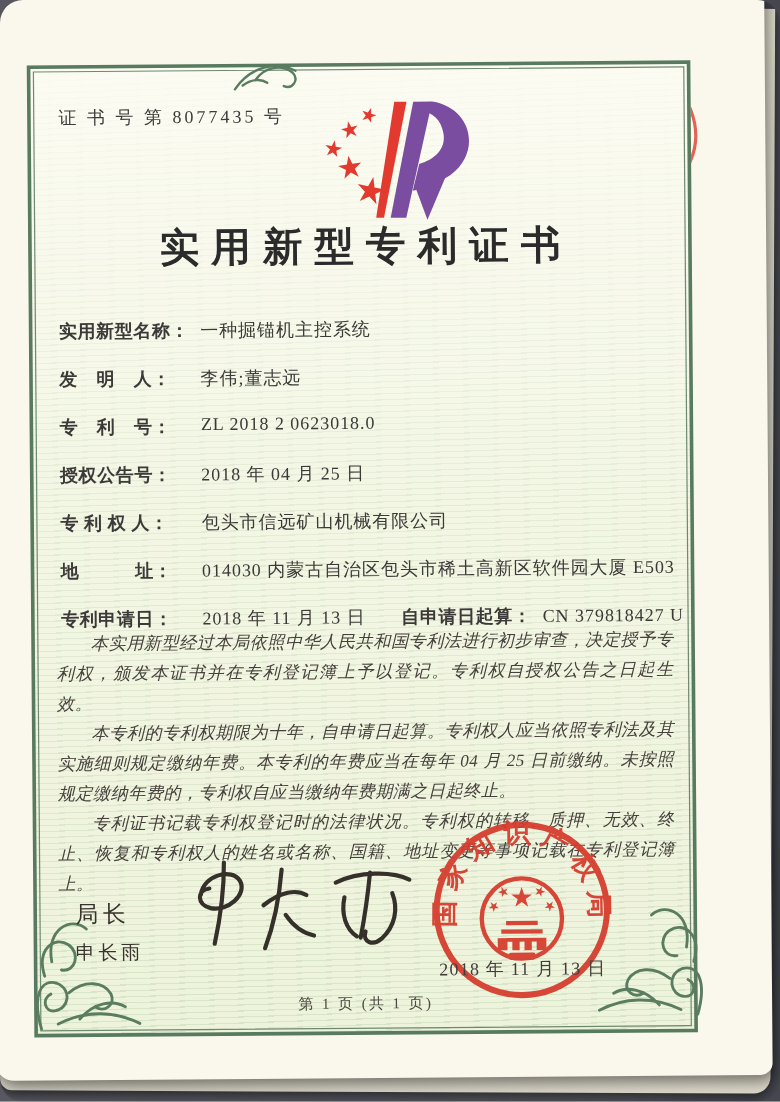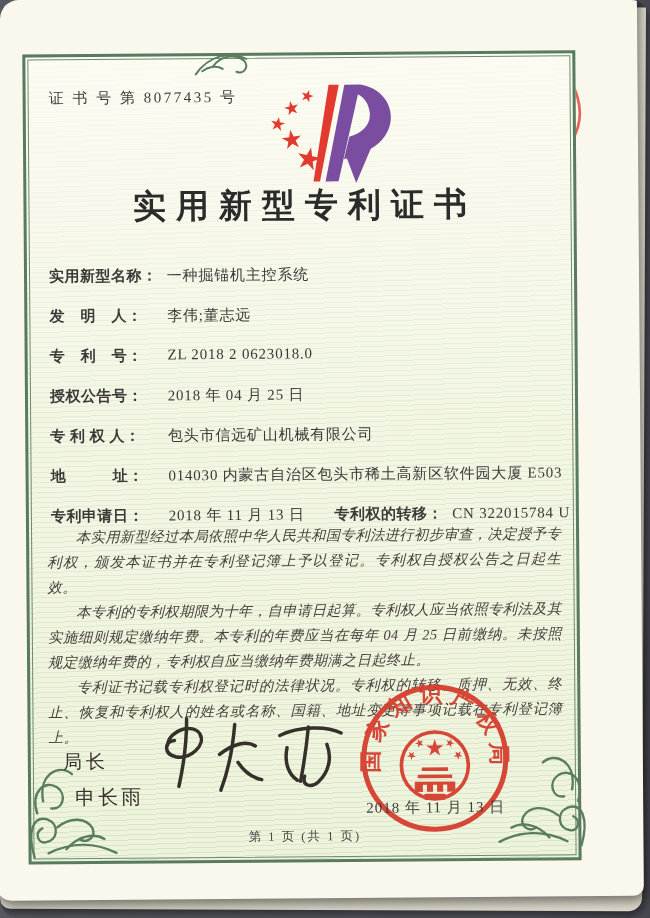--- a/index.html
+++ b/index.html
@@ -51,21 +51,21 @@
   .flabel{display:inline-block;width:114px;letter-spacing:.5px;vertical-align:top;font-weight:bold;}
   .fvalue{letter-spacing:.8px;}
   .pair2{margin-left:26px;}
   .body-text{
     position:absolute;left:18px;top:468px;right:15px;
     font-size:14.3px;line-height:25px;color:#46413c;
     font-style:italic;letter-spacing:.4px;text-align:justify;
   }
   .body-text p{margin:0;text-indent:2em;}
   .issuer-title{position:absolute;left:32px;top:692px;font-size:19px;letter-spacing:4px;color:#38332e;}
-  .issuer-name{position:absolute;left:32px;top:727px;font-size:20px;letter-spacing:3px;color:#38332e;margin-left:12px;}
+  .issuer-name{position:absolute;left:32px;top:727px;font-size:16px;letter-spacing:3px;color:#38332e;}
   .sig{position:absolute;left:108px;top:656px;width:225px;height:98px;}
   .seal{position:absolute;left:328px;top:628px;width:152px;height:152px;opacity:.93;}
   .seal-date{
     position:absolute;left:322px;top:744px;width:165px;text-align:center;
     font-size:15px;color:#413e3b;letter-spacing:1px;z-index:5;
   }
   .footer{
     position:absolute;left:0;bottom:14px;width:100%;text-align:center;
     font-size:12.5px;letter-spacing:2px;color:#4a4744;
   }
@@ -168,22 +168,22 @@
           <span class="flabel">专 利 权 人：</span>
           <span class="fvalue">包头市信远矿山机械有限公司</span>
         </div>
         <div class="frow">
           <span class="flabel">地　　　址：</span>
           <span class="fvalue">014030  内蒙古自治区包头市稀土高新区软件园大厦 E503</span>
         </div>
         <div class="frow">
           <span class="flabel">专利申请日：</span>
           <span class="fvalue">2018 年 11 月 13 日</span>
-          <span class="flabel pair2">专利权的转移：</span>
-          <span class="fvalue">CN 322015784 U</span>
+          <span class="flabel pair2">自申请日起算：</span>
+          <span class="fvalue">CN 379818427 U</span>
         </div>
       </div>
 
       <div class="body-text">
         <p>本实用新型经过本局依照中华人民共和国专利法进行初步审查，决定授予专利权，颁发本证书并在专利登记簿上予以登记。专利权自授权公告之日起生效。</p>
         <p>本专利的专利权期限为十年，自申请日起算。专利权人应当依照专利法及其实施细则规定缴纳年费。本专利的年费应当在每年 04 月 25 日前缴纳。未按照规定缴纳年费的，专利权自应当缴纳年费期满之日起终止。</p>
         <p>专利证书记载专利权登记时的法律状况。专利权的转移、质押、无效、终止、恢复和专利权人的姓名或名称、国籍、地址变更等事项记载在专利登记簿上。</p>
       </div>
 
       <div class="issuer-title">局长</div>

